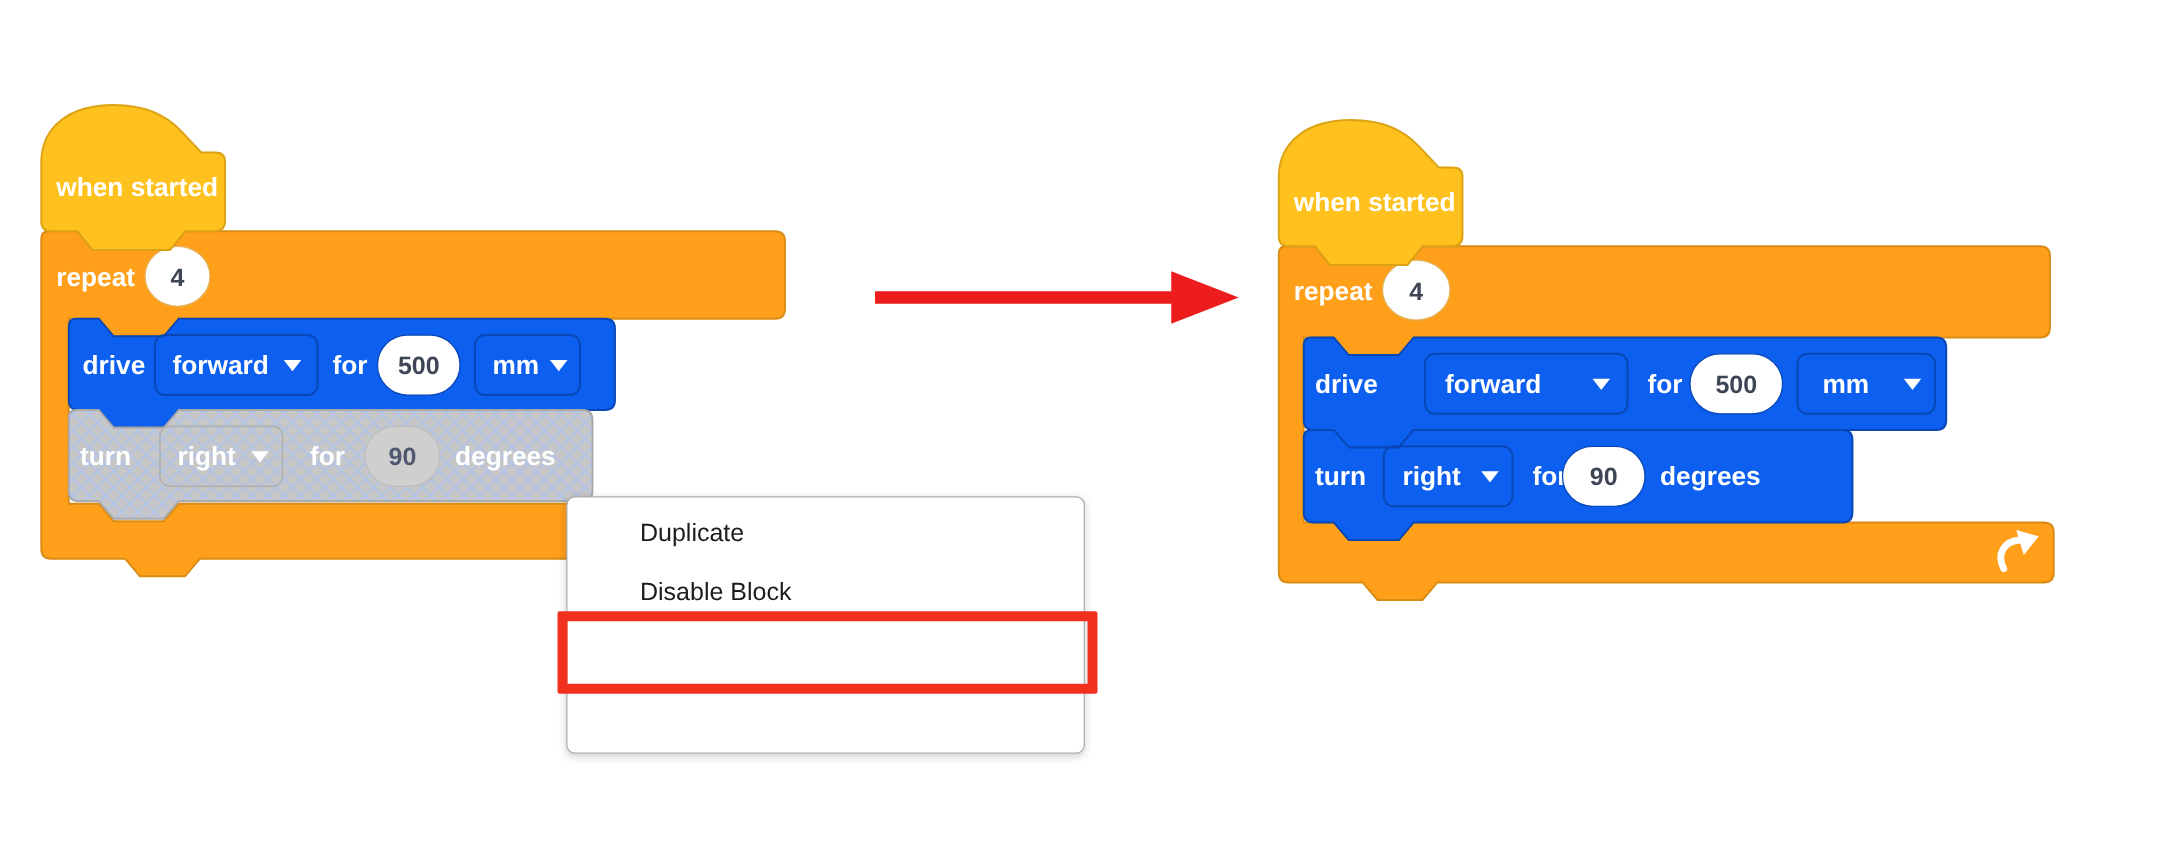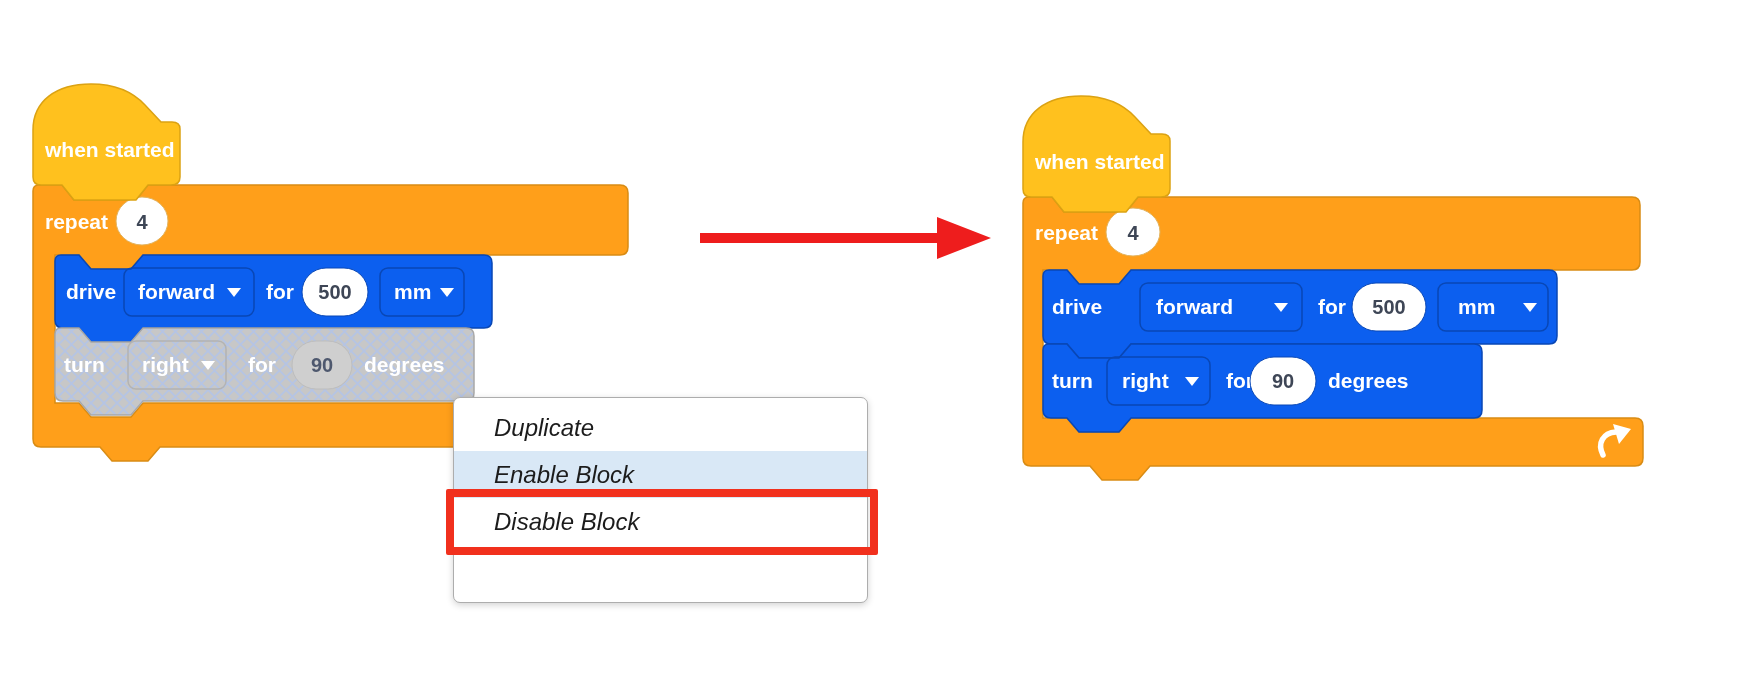--- a/index.html
+++ b/index.html
@@ -16,22 +16,22 @@
   svg text.num { fill:#3E4656; }
   svg text.num-dis { fill:#4E586E; }
 
   .ctx-menu {
     position:absolute; left:453px; top:397px; width:415px; height:206px;
     background:#ffffff; border:1.5px solid #ADADAD; border-radius:7px;
     box-shadow:0 2px 7px rgba(0,0,0,0.18);
     z-index:2; box-sizing:border-box; padding-top:6px;
   }
   .ctx-item {
-    height:47px; display:flex; align-items:center; padding-left:40px;
-    font-size:24px; color:#1c1c1c; cursor:default; white-space:nowrap;font-style:italic;
+    height:47px; display:flex; align-items:center; padding-left:58px;
+    font-size:20px; color:#1c1c1c; cursor:default; white-space:nowrap;
   }
   .ctx-item.disabled { color:#BDBDBD; }
   .ctx-item.selected { background:#D9E8F6; }
   .red-box {
     position:absolute; left:446px; top:489px; width:432px; height:66px;
     border:8px solid #F1301D; border-radius:2px; box-sizing:border-box;
     z-index:3; pointer-events:none;
   }
 </style>
 </head>
@@ -154,18 +154,17 @@
     <text x="1226" y="388" font-size="21">for</text>
     <g>
       <rect x="1250" y="357" width="66" height="48" rx="24" fill="#ffffff" stroke="#0947B5" stroke-width="1"></rect>
       <text class="num" x="1283" y="388" font-size="20" text-anchor="middle">90</text>
     </g>
     <text x="1328" y="388" font-size="21">degrees</text>
   </svg>
 
   <div class="ctx-menu">
     <div class="ctx-item">Duplicate</div>
-    <div class="ctx-item selected">Enable Block</div>
     <div class="ctx-item">Disable Block</div>
   </div>
   <div class="red-box"></div>
 
 </div>
 
 </body></html>

